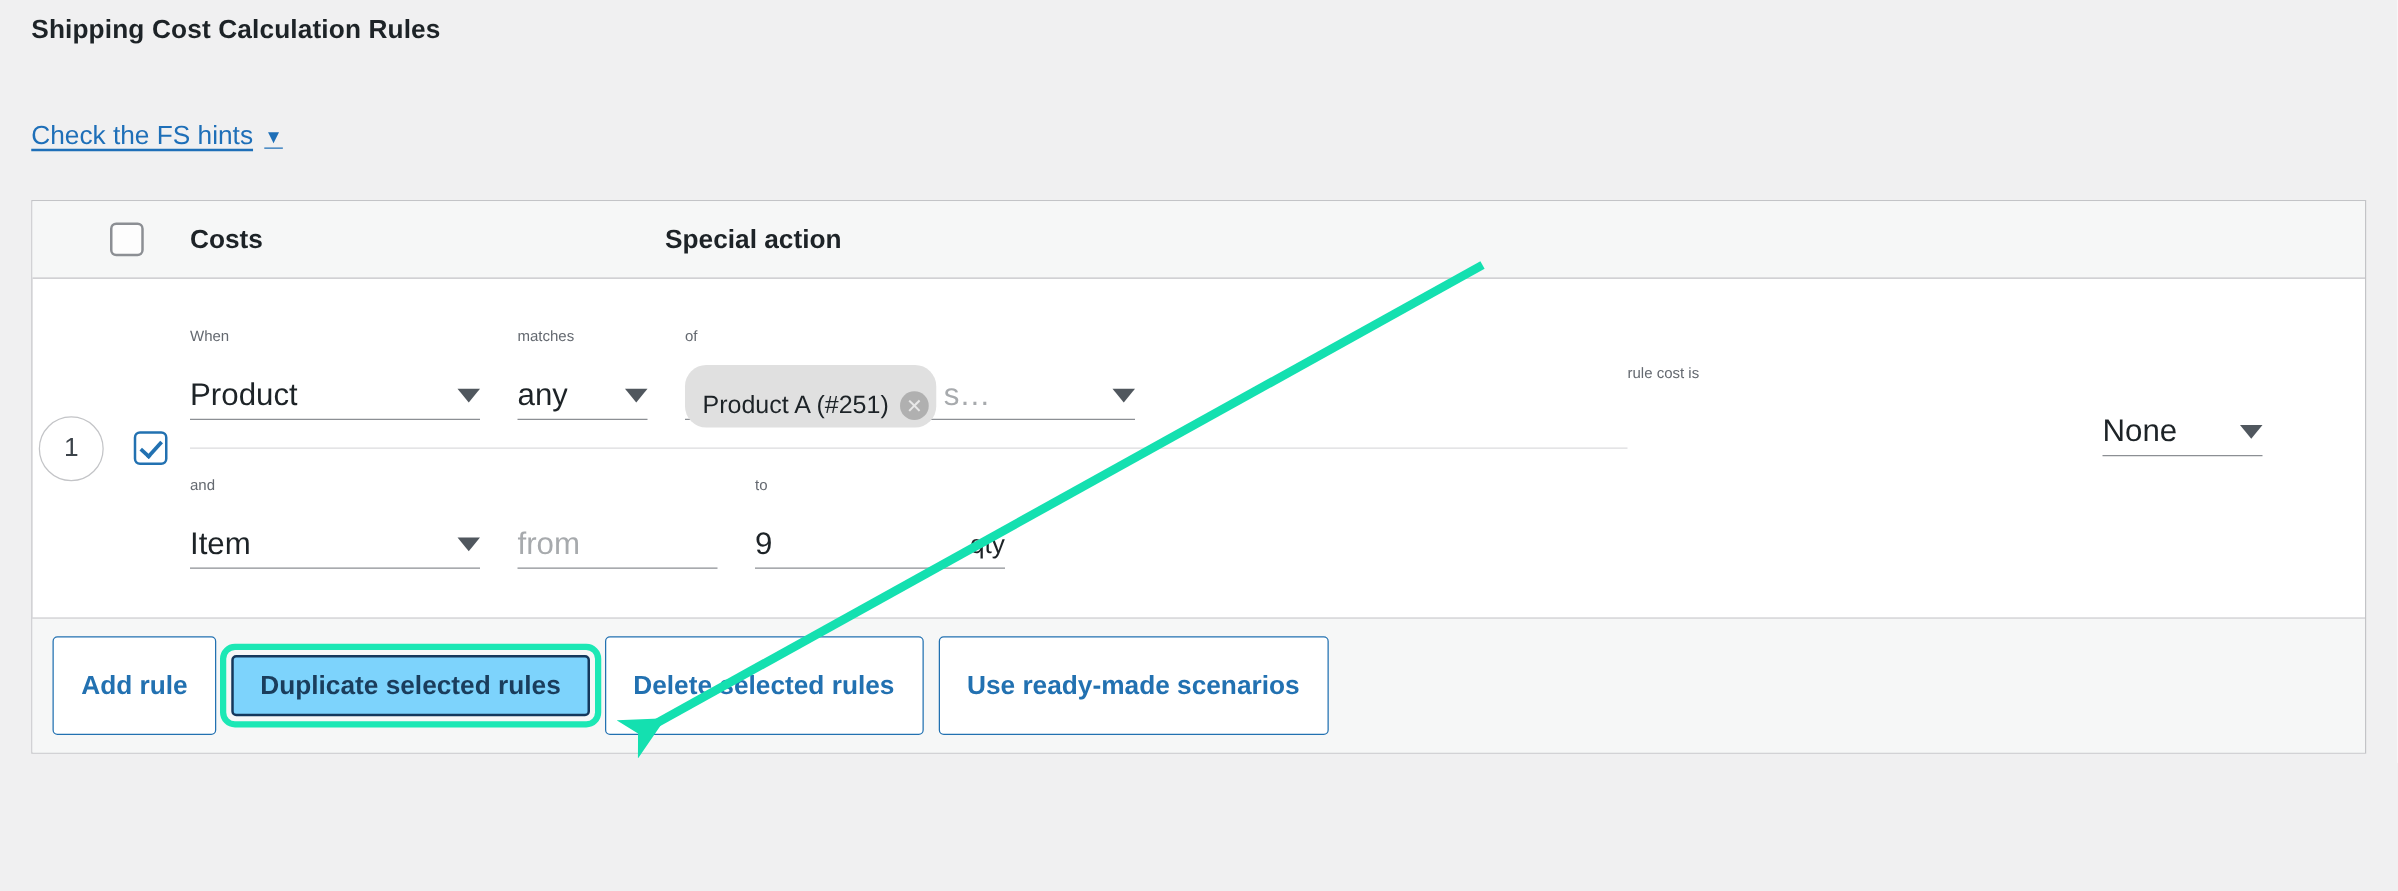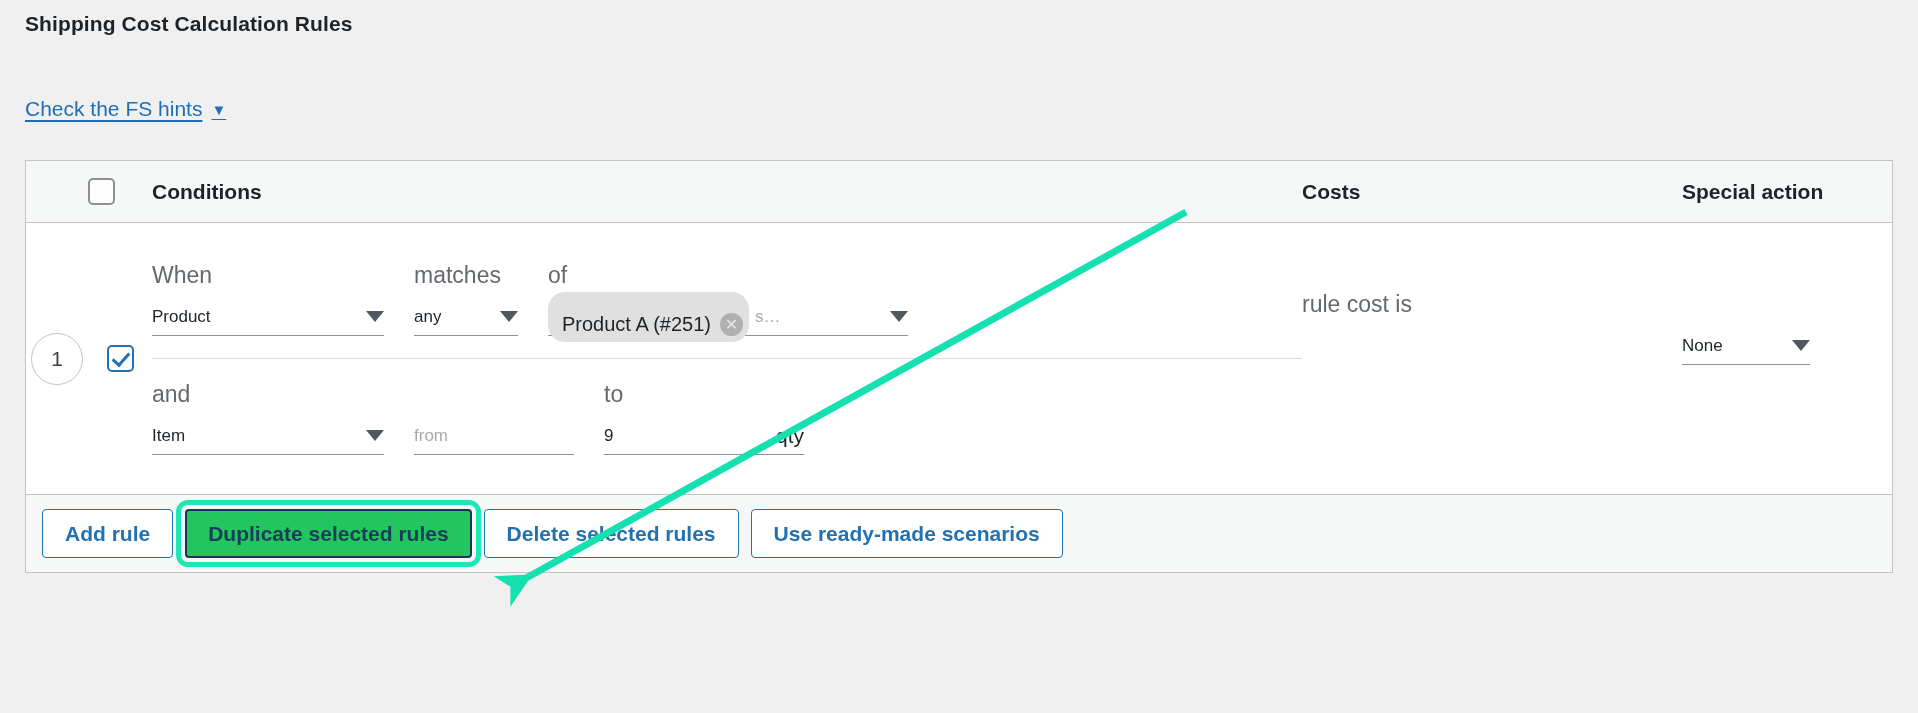--- a/index.html
+++ b/index.html
@@ -155,39 +155,39 @@
   .cond-line.second { padding-top: 22px; }
 
   .field {
     display: flex;
     flex-direction: column;
     justify-content: flex-end;
     margin-right: 30px;
     position: relative;
   }
   .field-label {
-    font-size: 23px;
+    font-size: 12px;
     color: #646970;
     margin-bottom: 14px;
     height: 22px;
     white-space: nowrap;
   }
   .field-label.empty { visibility: hidden; }
 
   .field-ctl {
     border-bottom: 1px solid #8c8f94;
     height: 38px;
     display: flex;
     align-items: center;
     box-sizing: border-box;
     cursor: pointer;
     position: relative;
   }
   .field-ctl .val {
-    font-size: 17px;
+    font-size: 25px;
     color: #1d2327;
     white-space: nowrap;
     overflow: hidden;
   }
   .field-ctl .val.placeholder { color: #a7aaad; }
   .dd-caret {
     margin-left: auto;
     width: 0; height: 0;
     border-left: 9px solid transparent;
     border-right: 9px solid transparent;
@@ -258,28 +258,28 @@
     box-sizing: border-box;
   }
   .btn {
     font-family: "Liberation Sans", sans-serif;
     font-size: 21px;
     font-weight: bold;
     color: #2271b1;
     background: #fff;
     border: 1px solid #2271b1;
     border-radius: 4px;
-    padding: 11px 22px;
+    padding: 26px 22px;
     cursor: pointer;
     white-space: nowrap;
     line-height: 1.2;
   }
   .btn.focused {
     color: #1a3d5c;
-    background: #22c55e;
+    background: #7dd3fc;
     border: 2px solid #14385c;
     padding: 10px 21px;
   }
   .btn-wrap { display: inline-block; position: relative; }
   .btn-wrap.highlight {
     outline: 5px solid #1ce8b5;
     outline-offset: 4px;
     border-radius: 3px;
   }
 
@@ -302,21 +302,20 @@
   <span class="caret">▼</span>
 </a>
 
 <div class="rules-panel">
 
   <div class="table-header">
     <div class="col-num"></div>
     <div class="col-check">
       <span class="cb unchecked"></span>
     </div>
-    <div class="col-cond th">Conditions</div>
     <div class="col-costs th">Costs</div>
     <div class="col-action th">Special action</div>
   </div>
 
   <div class="rule-row">
 
     <div class="col-num rule-num-cell">
       <div class="rule-num">1</div>
     </div>
 

